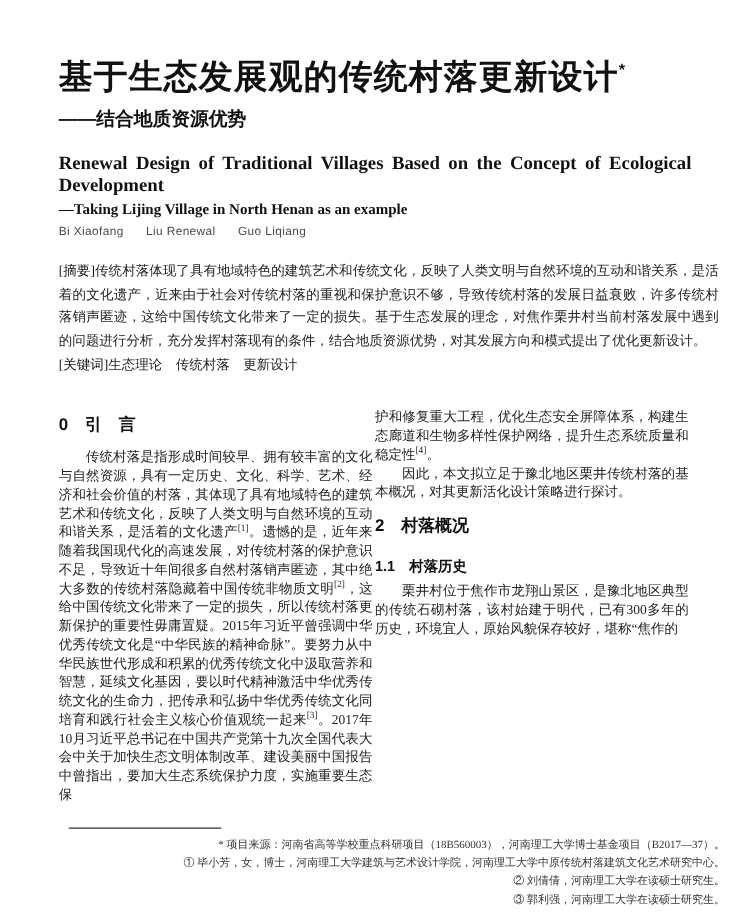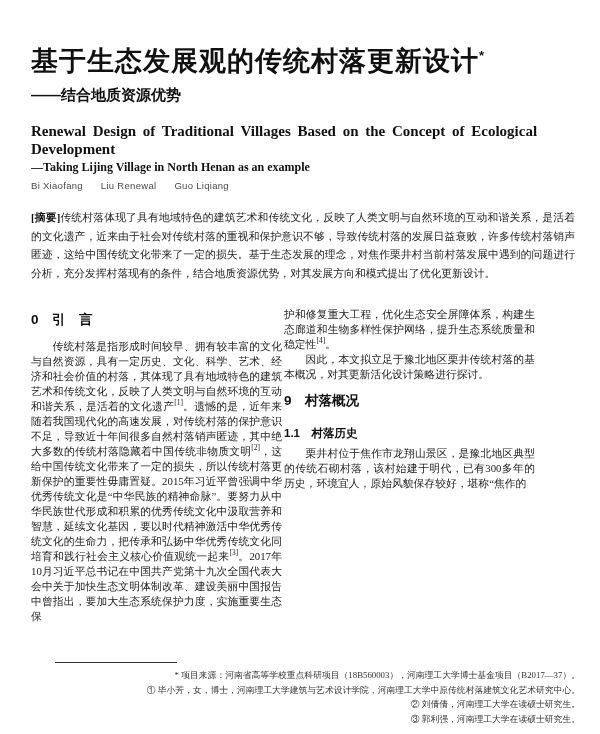--- a/index.html
+++ b/index.html
@@ -3,21 +3,21 @@
 <meta charset="utf-8">
 <style>
   * { margin: 0; padding: 0; box-sizing: border-box; }
   html, body { background: #ffffff; }
   .page {
     position: relative;
     width: 600px;
     height: 734px;
     background: #ffffff;
     color: #1a1a1a;
-    padding: 46px 25px 0 31px;
+    padding: 46px 25px 0 47px;
     overflow: hidden;
     font-family: "Liberation Serif", serif;
   }
   .title-zh {
     font-family: "Liberation Sans", sans-serif;
     font-size: 27px;
     font-weight: 700;
     letter-spacing: 1px;
     line-height: 1.15;
     color: #111;
@@ -63,21 +63,21 @@
     letter-spacing: 0.3px;
   }
   .pinyin span { margin-right: 15px; }
   .abstract {
     margin-top: 17px;
     font-size: 10.8px;
     line-height: 18.5px;
     text-align: justify;
     color: #222;
   }
-  .abstract .label, .keywords .label { font-weight: 700; color: #111; }
+  .abstract .label, .keywords .label { font-weight: 400; color: #111; }
   .keywords {
     font-size: 10.8px;
     line-height: 18.5px;
     margin-top: 1px;
     color: #222;
   }
   .columns {
     display: flex;
     gap: 2px;
     margin-top: 25px;
@@ -143,30 +143,31 @@
 
 
   <div class="pinyin">
     <span>Bi Xiaofang</span>
     <span>Liu Renewal</span>
     <span>Guo Liqiang</span>
   </div>
 
   <div class="abstract"><span class="label">[摘要]</span><span>传统村落体现了具有地域特色的建筑艺术和传统文化，反映了人类文明与自然环境的互动和谐关系，是活着的文化遗产，近来由于社会对传统村落的重视和保护意识不够，导致传统村落的发展日益衰败，许多传统村落销声匿迹，这给中国传统文化带来了一定的损失。基于生态发展的理念，对焦作栗井村当前村落发展中遇到的问题进行分析，充分发挥村落现有的条件，结合地质资源优势，对其发展方向和模式提出了优化更新设计。</span></div>
 
+  <div class="keywords"><span class="label">[关键词]</span><span>生态理论　传统村落　更新设计</span></div>
 
   <div class="columns">
     <div class="col">
       <h2>0　引　言</h2>
       <p class="indent">传统村落是指形成时间较早、拥有较丰富的文化与自然资源，具有一定历史、文化、科学、艺术、经济和社会价值的村落，其体现了具有地域特色的建筑艺术和传统文化，反映了人类文明与自然环境的互动和谐关系，是活着的文化遗产<sup>[1]</sup>。遗憾的是，近年来随着我国现代化的高速发展，对传统村落的保护意识不足，导致近十年间很多自然村落销声匿迹，其中绝大多数的传统村落隐藏着中国传统非物质文明<sup>[2]</sup>，这给中国传统文化带来了一定的损失，所以传统村落更新保护的重要性毋庸置疑。2015年习近平曾强调中华优秀传统文化是“中华民族的精神命脉”。要努力从中华民族世代形成和积累的优秀传统文化中汲取营养和智慧，延续文化基因，要以时代精神激活中华优秀传统文化的生命力，把传承和弘扬中华优秀传统文化同培育和践行社会主义核心价值观统一起来<sup>[3]</sup>。2017年10月习近平总书记在中国共产党第十九次全国代表大会中关于加快生态文明体制改革、建设美丽中国报告中曾指出，要加大生态系统保护力度，实施重要生态保</p>
     </div>
     <div class="col">
       <p>护和修复重大工程，优化生态安全屏障体系，构建生态廊道和生物多样性保护网络，提升生态系统质量和稳定性<sup>[4]</sup>。</p>
       <p class="indent">因此，本文拟立足于豫北地区栗井传统村落的基本概况，对其更新活化设计策略进行探讨。</p>
-      <h2 class="sec1-heading">9　村落概况</h2>
+      <h2 class="sec1-heading">2　村落概况</h2>
       <h3>1.1　村落历史</h3>
       <p class="indent">栗井村位于焦作市龙翔山景区，是豫北地区典型的传统石砌村落，该村始建于明代，已有300多年的历史，环境宜人，原始风貌保存较好，堪称“焦作的</p>
     </div>
   </div>
 
   <div class="footnotes">
     <div class="fn-rule"></div>
     <div class="fn-line">* 项目来源：河南省高等学校重点科研项目（18B560003），河南理工大学博士基金项目（B2017—37）。</div>
     <div class="fn-line">① 毕小芳，女，博士，河南理工大学建筑与艺术设计学院，河南理工大学中原传统村落建筑文化艺术研究中心。</div>
     <div class="fn-line">② 刘倩倩，河南理工大学在读硕士研究生。</div>

